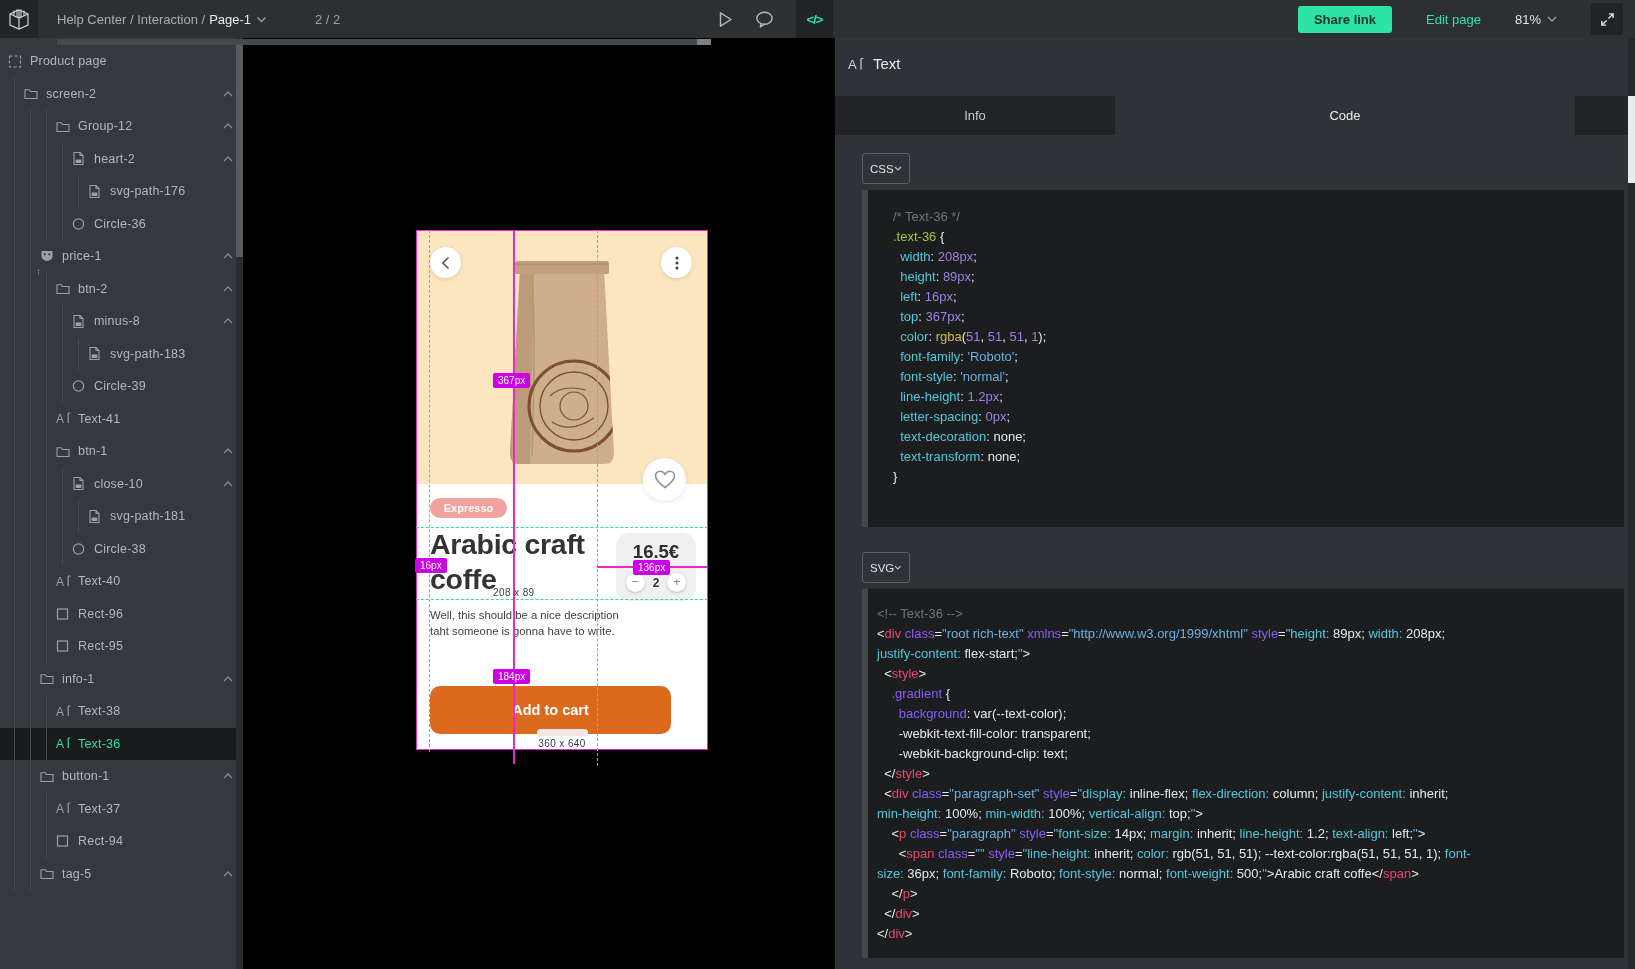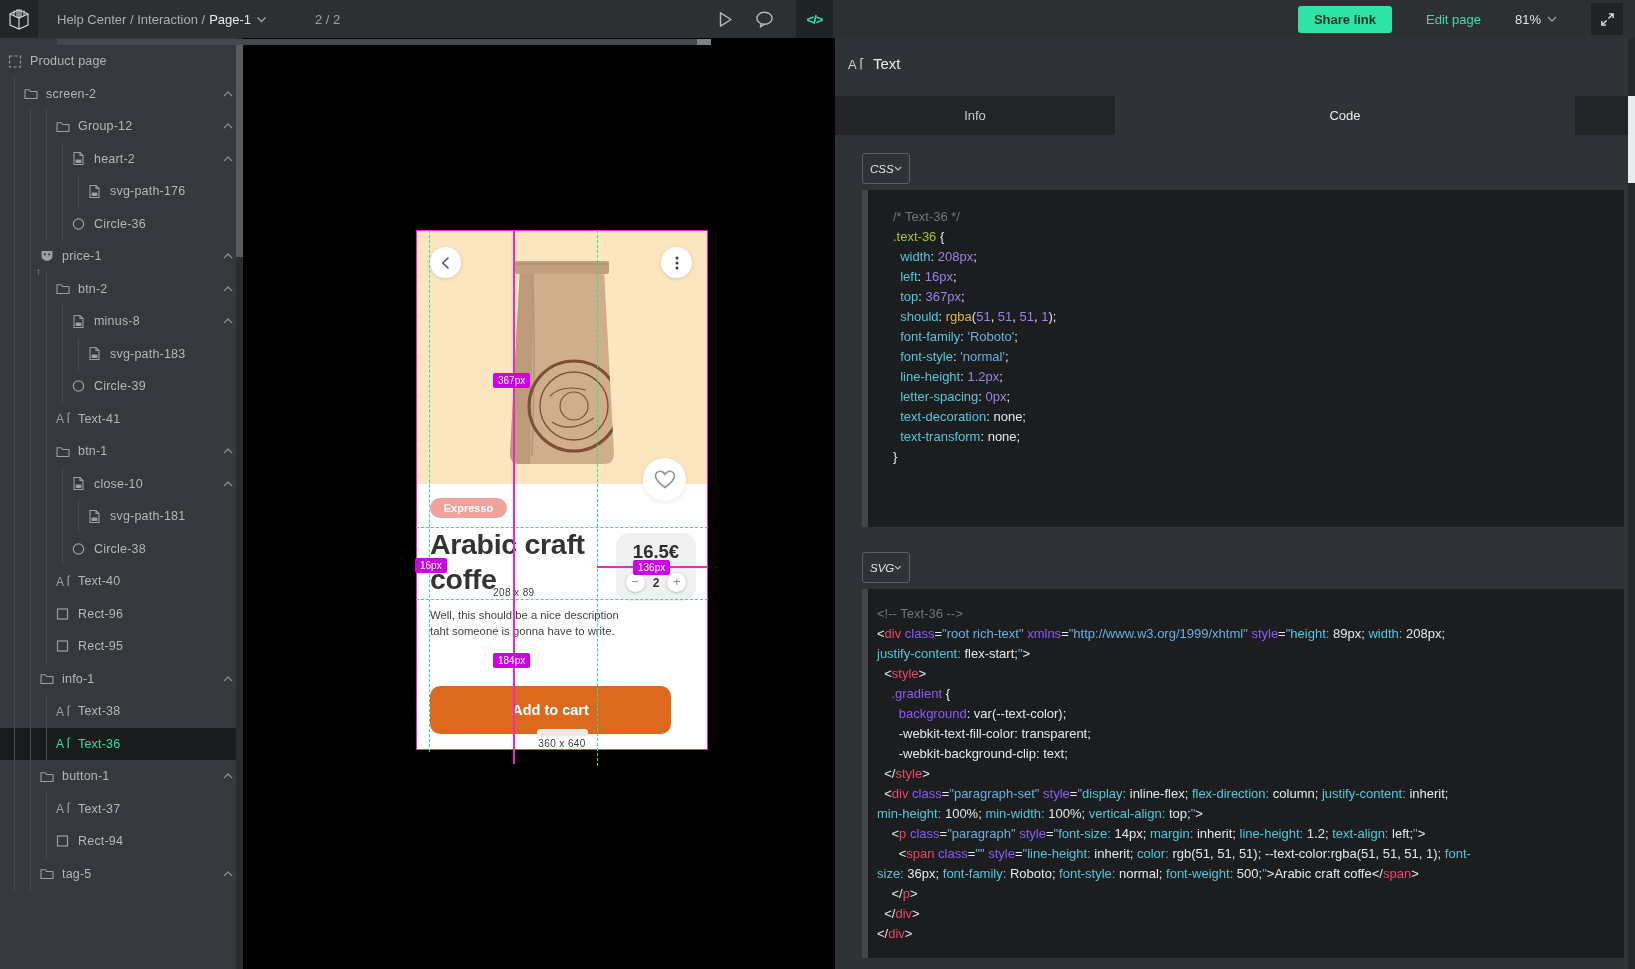--- a/index.html
+++ b/index.html
@@ -66,21 +66,21 @@
   .mbadge { position:absolute; background:#cb02e6; color:#fff; font-size:10px; padding:2px 5px; border-radius:2px; z-index:8; white-space:nowrap; }
   .sel-dim { position:absolute; font-size:10px; color:#3b3b3b; letter-spacing:.4px; z-index:8; }
 
   
   .inspector { position:absolute; left:835px; top:38px; width:800px; height:931px; background:#2f3236; }
   .insp-head { position:absolute; left:13px; top:17px; display:flex; align-items:center; gap:8px; color:#e9ebed; font-size:15px; }
   .tabs { position:absolute; left:0; top:58px; width:793px; height:39px; background:#222427; }
   .tab { position:absolute; top:0; height:39px; display:flex; align-items:center; justify-content:center; font-size:13px; }
   .tab-info { left:0; width:280px; color:#c6c9cc; background:#222427; }
   .tab-code { left:280px; width:460px; color:#e9ebed; background:#2f3236; }
-  .dropdown { position:absolute; left:27px; width:48px; height:31px; border:1px solid #5c6064; border-radius:3px; display:flex; align-items:center; justify-content:space-between; padding:0 7px; color:#e3e5e7; font-size:11.5px; cursor:pointer;font-style:italic; }
+  .dropdown { position:absolute; left:27px; width:48px; height:31px; border:1px solid #5c6064; border-radius:3px; display:flex; align-items:center; justify-content:space-between; padding:0 7px; color:#e3e5e7; font-size:11.5px; cursor:pointer; }
   .codeblock { position:absolute; left:27px; width:762px; background:#1b1d1f; overflow:hidden; }
   .codeblock .lstrip { position:absolute; left:0; top:0; bottom:0; width:6px; background:#45484b; }
   .cline { height:20px; line-height:20px; white-space:pre; font-size:13px; font-family:"Liberation Sans",sans-serif; }
   #css-code { padding:17px 18px 0 31px; }
   #svg-code { padding:15px 10px 0 15px; }
   .tk-cm{color:#70767c} .tk-sel{color:#a3c43c} .tk-pr{color:#56c7db} .tk-num{color:#9c82e4}
   .tk-fn{color:#d3bb52} .tk-pl{color:#e6e8ea} .tk-str{color:#6cb0e0} .tk-tag{color:#e8486b} .tk-attr{color:#8b5cf6}
   .insp-track { position:absolute; right:0; top:0; width:7px; height:931px; background:#26282b; }
   .insp-thumb { position:absolute; right:0; top:58px; width:7px; height:87px; background:#e9ebec; }
 </style>
@@ -579,21 +579,21 @@
     <div class="gv" style="left:186px;top:192px;height:522px;"></div>
     <div class="gv" style="left:354px;top:192px;height:536px;"></div>
     <div class="gh" style="top:489px;left:173px;width:292px;"></div>
     <div class="gh" style="top:561px;left:173px;width:292px;"></div>
     <div class="mv" style="left:270px;top:192px;height:534px;"></div>
     <div class="mh" style="top:528px;left:173px;width:13px;"></div>
     <div class="mh" style="top:528px;left:354px;width:110px;"></div>
     <div class="mbadge" style="left:250px;top:335px;">367px</div>
     <div class="mbadge" style="left:172px;top:520px;">16px</div>
     <div class="mbadge" style="left:390px;top:522px;">136px</div>
-    <div class="mbadge" style="left:250px;top:615px;">184px</div>
+    <div class="mbadge" style="left:250px;top:631px;">184px</div>
     <div class="sel-dim" style="left:250px;top:549px;">208 x 89</div>
   </main>
 
   <section class="inspector">
     <div class="insp-head">
       <svg width="17" height="14" viewBox="0 0 17 14">
           <text x="0" y="12" font-size="13" font-family="Liberation Sans,sans-serif" fill="#cfd2d4">A</text>
           <path d="M13 1.5 V12.5 M13 1.5 H15.3" stroke="#cfd2d4" stroke-width="1.2" fill="none"></path>
         </svg>
       <span>Text</span>
@@ -608,23 +608,24 @@
       <svg width="8" height="5" viewBox="0 0 8 5">
           <path d="M1 1 L4 4 L7 1" fill="none" stroke="#c2c5c8" stroke-width="1.2"></path>
         </svg>
     </div>
     <div class="codeblock" style="top:152px;height:337px;">
       <div class="lstrip"></div>
       <div id="css-code">
           <div class="cline"><span class="tk-cm">/* Text-36 */</span></div>
           <div class="cline"><span class="tk-sel">.text-36</span><span class="tk-pl"> {</span></div>
           <div class="cline"><span class="tk-pr">  width</span><span class="tk-pl">: </span><span class="tk-num">208px</span><span class="tk-pl">;</span></div>
+          <div class="cline"><span class="tk-pr">  height</span><span class="tk-pl">: </span><span class="tk-num">89px</span><span class="tk-pl">;</span></div>
           <div class="cline"><span class="tk-pr">  left</span><span class="tk-pl">: </span><span class="tk-num">16px</span><span class="tk-pl">;</span></div>
           <div class="cline"><span class="tk-pr">  top</span><span class="tk-pl">: </span><span class="tk-num">367px</span><span class="tk-pl">;</span></div>
-          <div class="cline"><span class="tk-pr">  should</span><span class="tk-pl">: </span><span class="tk-fn">rgba</span><span class="tk-pl">(</span><span class="tk-num">51</span><span class="tk-pl">, </span><span class="tk-num">51</span><span class="tk-pl">, </span><span class="tk-num">51</span><span class="tk-pl">, </span><span class="tk-num">1</span><span class="tk-pl">);</span></div>
+          <div class="cline"><span class="tk-pr">  color</span><span class="tk-pl">: </span><span class="tk-fn">rgba</span><span class="tk-pl">(</span><span class="tk-num">51</span><span class="tk-pl">, </span><span class="tk-num">51</span><span class="tk-pl">, </span><span class="tk-num">51</span><span class="tk-pl">, </span><span class="tk-num">1</span><span class="tk-pl">);</span></div>
           <div class="cline"><span class="tk-pr">  font-family</span><span class="tk-pl">: </span><span class="tk-str">'Roboto'</span><span class="tk-pl">;</span></div>
           <div class="cline"><span class="tk-pr">  font-style</span><span class="tk-pl">: </span><span class="tk-str">'normal'</span><span class="tk-pl">;</span></div>
           <div class="cline"><span class="tk-pr">  line-height</span><span class="tk-pl">: </span><span class="tk-num">1.2px</span><span class="tk-pl">;</span></div>
           <div class="cline"><span class="tk-pr">  letter-spacing</span><span class="tk-pl">: </span><span class="tk-num">0px</span><span class="tk-pl">;</span></div>
           <div class="cline"><span class="tk-pr">  text-decoration</span><span class="tk-pl">: none;</span></div>
           <div class="cline"><span class="tk-pr">  text-transform</span><span class="tk-pl">: none;</span></div>
           <div class="cline"><span class="tk-pl">}</span></div>
         </div>
     </div>
 

